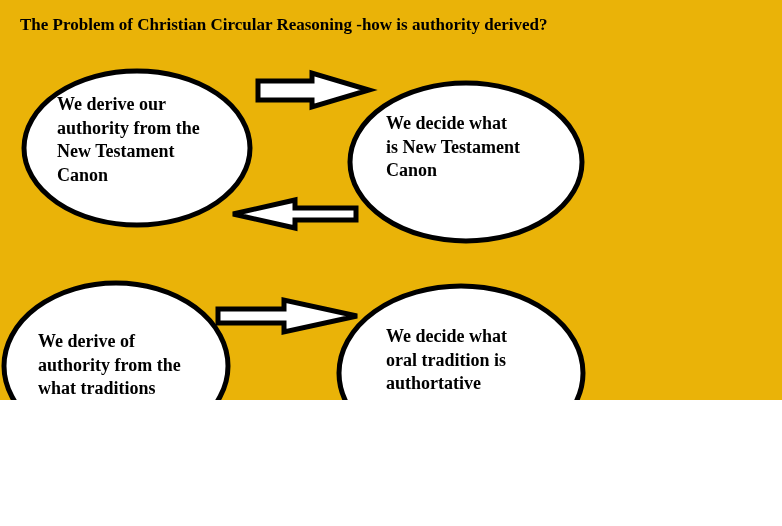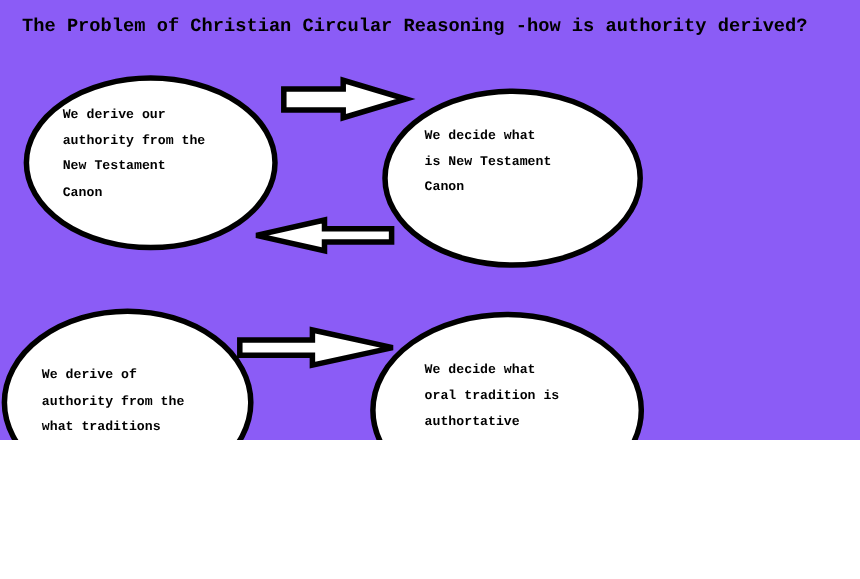--- a/index.html
+++ b/index.html
@@ -4,43 +4,43 @@
 <style>
   html, body {
     margin: 0;
     padding: 0;
     background: #ffffff;
   }
   .canvas {
     position: relative;
     width: 782px;
     height: 400px;
-    background: #8b5cf6;
+    background: #eab308;
     overflow: hidden;
-    font-family: Liberation Mono, monospace;
+    font-family: Liberation Serif, serif;
     color: #000000;
   }
   .shapes {
     position: absolute;
     left: 0;
     top: 0;
   }
   .title {
     position: absolute;
     left: 20px;
     top: 14px;
     font-size: 17px;
     line-height: 22px;
     font-weight: bold;
     letter-spacing: 0px;
     white-space: nowrap;
   }
   .bubble-text {
     position: absolute;
-    font-size: 12px;
+    font-size: 18px;
     line-height: 23.5px;
     font-weight: bold;
     white-space: pre-line;
   }
   .e1text { left: 57px;  top: 93px;  width: 180px; }
   .e2text { left: 386px; top: 112px; width: 175px; }
   .e3text { left: 38px;  top: 330px; width: 180px; }
   .e4text { left: 386px; top: 325px; width: 180px; }
 </style>
 </head>

